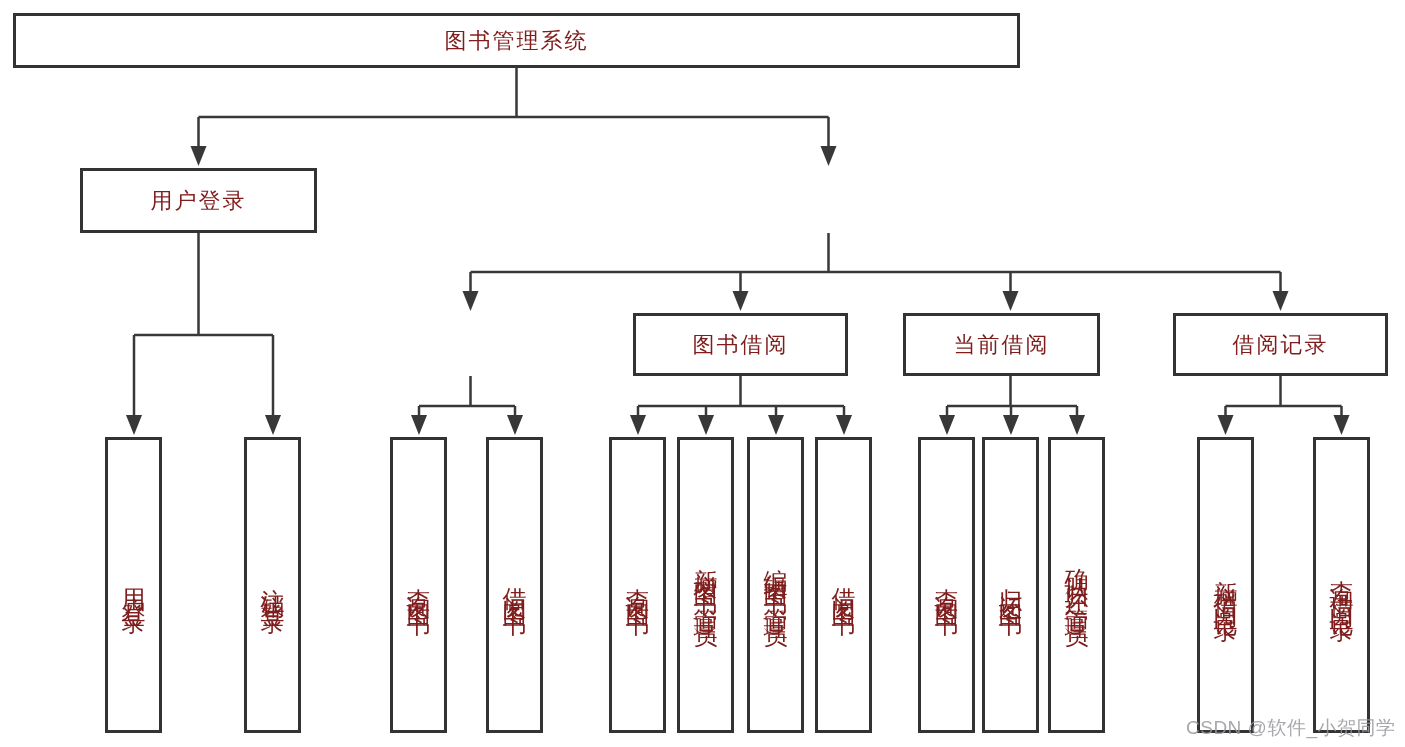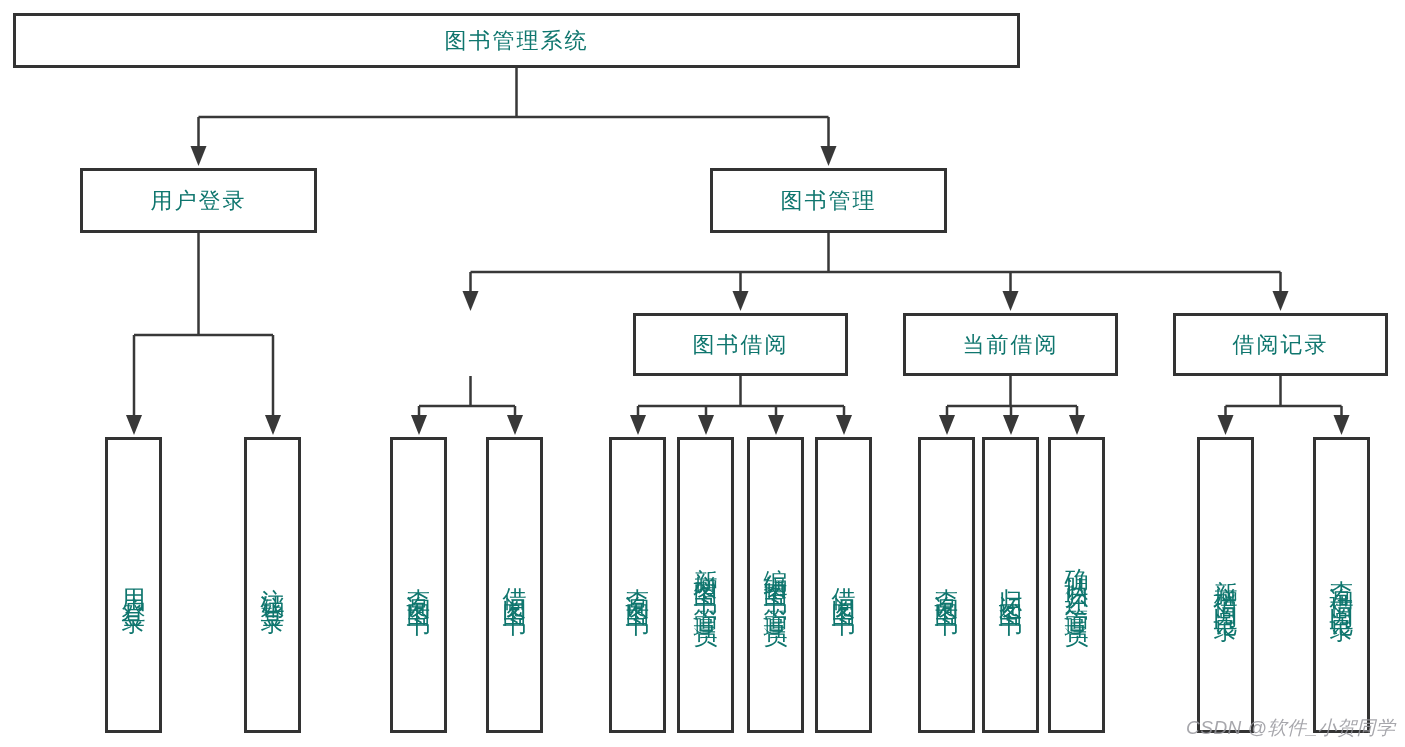--- a/index.html
+++ b/index.html
@@ -19,21 +19,21 @@
     position: absolute;
     left: 0;
     top: 0;
     z-index: 1;
   }
   .node {
     position: absolute;
     box-sizing: border-box;
     background: #ffffff;
     border: 3px solid #333333;
-    color: #0f766e;
+    color: #7f1d1d;
     display: flex;
     align-items: center;
     justify-content: center;
     z-index: 2;
   }
   .node.h {
     font-size: 22px;
     letter-spacing: 2px;
     white-space: nowrap;
   }
@@ -46,21 +46,20 @@
   }
   .watermark {
     position: absolute;
     left: 1186px;
     top: 715px;
     font-size: 19px;
     color: rgba(152, 152, 158, 0.85);
     letter-spacing: 0.5px;
     white-space: nowrap;
     z-index: 3;
-    font-style: italic;
   }
 </style>
 </head>
 <body>
 
 <div class="canvas">
 
   <svg class="wires" width="1405" height="747" viewBox="0 0 1405 747" xmlns="http://www.w3.org/2000/svg">
     <g stroke="#383838" stroke-width="2.5" fill="none">
 
@@ -101,28 +100,25 @@
     </g>
   </svg>
 
   <div class="node h" style="left:13px; top:13px; width:1007px; height:55px;">
     <span>图书管理系统</span>
   </div>
 
   <div class="node h" style="left:80px; top:168px; width:237px; height:65px;">
     <span>用户登录</span>
   </div>
-  <div class="node h" style="left:710px; top:168px; width:237px; height:65px;">
-    <span>图书管理</span>
-  </div>
 
   <div class="node h" style="left:633px; top:313px; width:215px; height:63px;text-align:right;">
     <span>图书借阅</span>
   </div>
-  <div class="node h" style="left:903px; top:313px; width:215px; height:63px;">
+  <div class="node h" style="left:903px; top:313px; width:197px; height:63px;">
     <span>当前借阅</span>
   </div>
   <div class="node h" style="left:1173px; top:313px; width:215px; height:63px;">
     <span>借阅记录</span>
   </div>
 
   <div class="node leaf" style="left:105px; top:437px; width:57px; height:296px;">
     <span>用户登录</span>
   </div>
   <div class="node leaf" style="left:244px; top:437px; width:57px; height:296px;">

